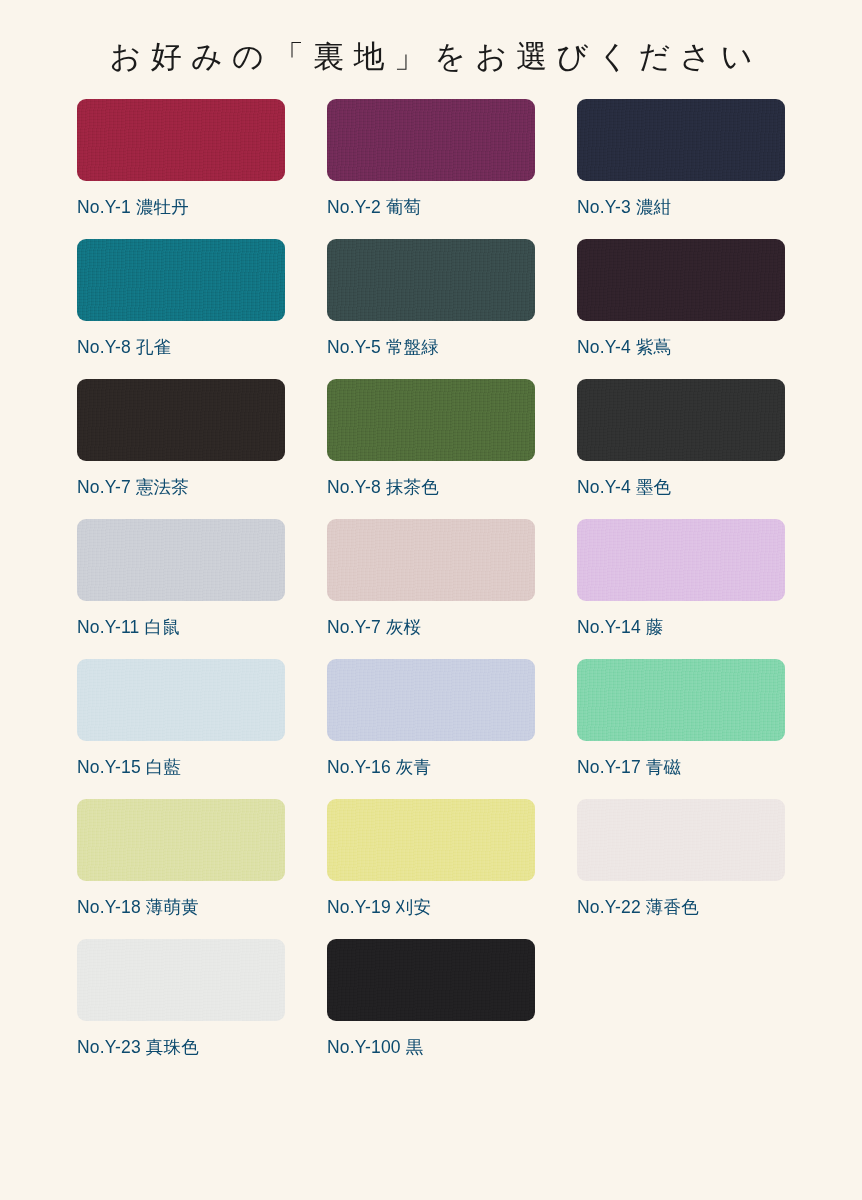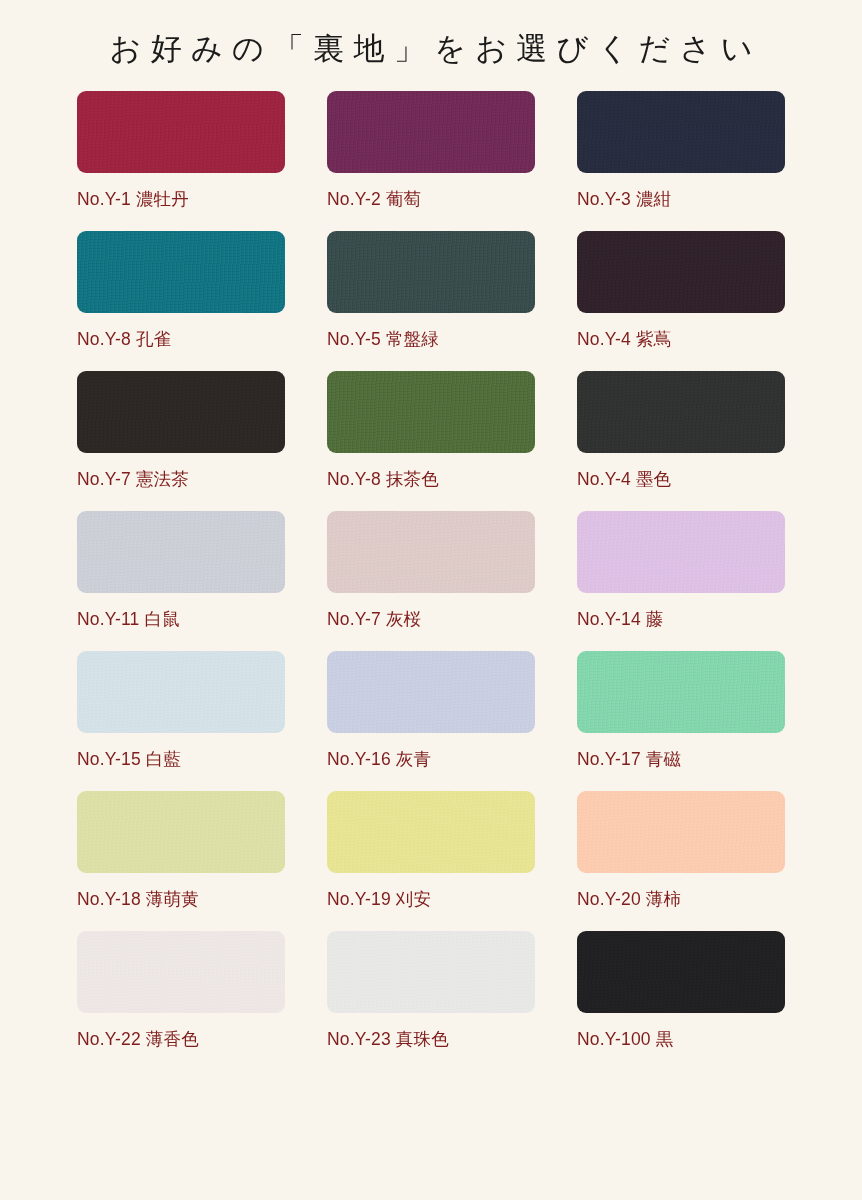--- a/index.html
+++ b/index.html
@@ -15,21 +15,21 @@
     background: #faf5ec;
     font-family: "Liberation Sans", "DejaVu Sans", sans-serif;
     -webkit-font-smoothing: antialiased;
   }
 
   .page {
     position: relative;
     width: 862px;
     height: 1200px;
     background: #faf5ec;
-    padding: 4px;
+    padding: 12px;
   }
 
   
   .page-title {
     font-family: "Liberation Serif", "DejaVu Serif", serif;
     font-size: 31px;
     font-weight: 400;
     color: #1b1b1b;
     text-align: center;
     letter-spacing: 0.30em;
@@ -90,21 +90,21 @@
     mix-blend-mode: overlay;
     opacity: 0.85;
   }
 
   .swatch-label {
     display: block;
     margin-top: 14px;
     font-family: "Liberation Sans", "DejaVu Sans", sans-serif;
     font-size: 17.5px;
     font-weight: 400;
-    color: #7f1d1d;
+    color: #0c4a6e;
     letter-spacing: 0.01em;
     white-space: nowrap;
   }
 </style>
 </head>
 <body>
 
 <div class="page">
 
   <h1 class="page-title">お好みの「裏地」をお選びください</h1>
@@ -172,24 +172,20 @@
       </div>
       <div class="swatch-cell">
         <div class="swatch-chip" style="background-color: rgb(220, 224, 165);"></div>
         <span class="swatch-label">No.Y-18 薄萌黄</span>
       </div>
       <div class="swatch-cell">
         <div class="swatch-chip" style="background-color: rgb(231, 228, 145);"></div>
         <span class="swatch-label">No.Y-19 刈安</span>
       </div>
       <div class="swatch-cell">
-        <div class="swatch-chip" style="background-color: rgb(252, 203, 174);"></div>
-        <span class="swatch-label">No.Y-20 薄柿</span>
-      </div>
-      <div class="swatch-cell">
         <div class="swatch-chip" style="background-color: rgb(237, 230, 228);"></div>
         <span class="swatch-label">No.Y-22 薄香色</span>
       </div>
       <div class="swatch-cell">
         <div class="swatch-chip" style="background-color: rgb(231, 232, 230);"></div>
         <span class="swatch-label">No.Y-23 真珠色</span>
       </div>
       <div class="swatch-cell">
         <div class="swatch-chip" style="background-color: rgb(32, 31, 33);"></div>
         <span class="swatch-label">No.Y-100 黒</span>

